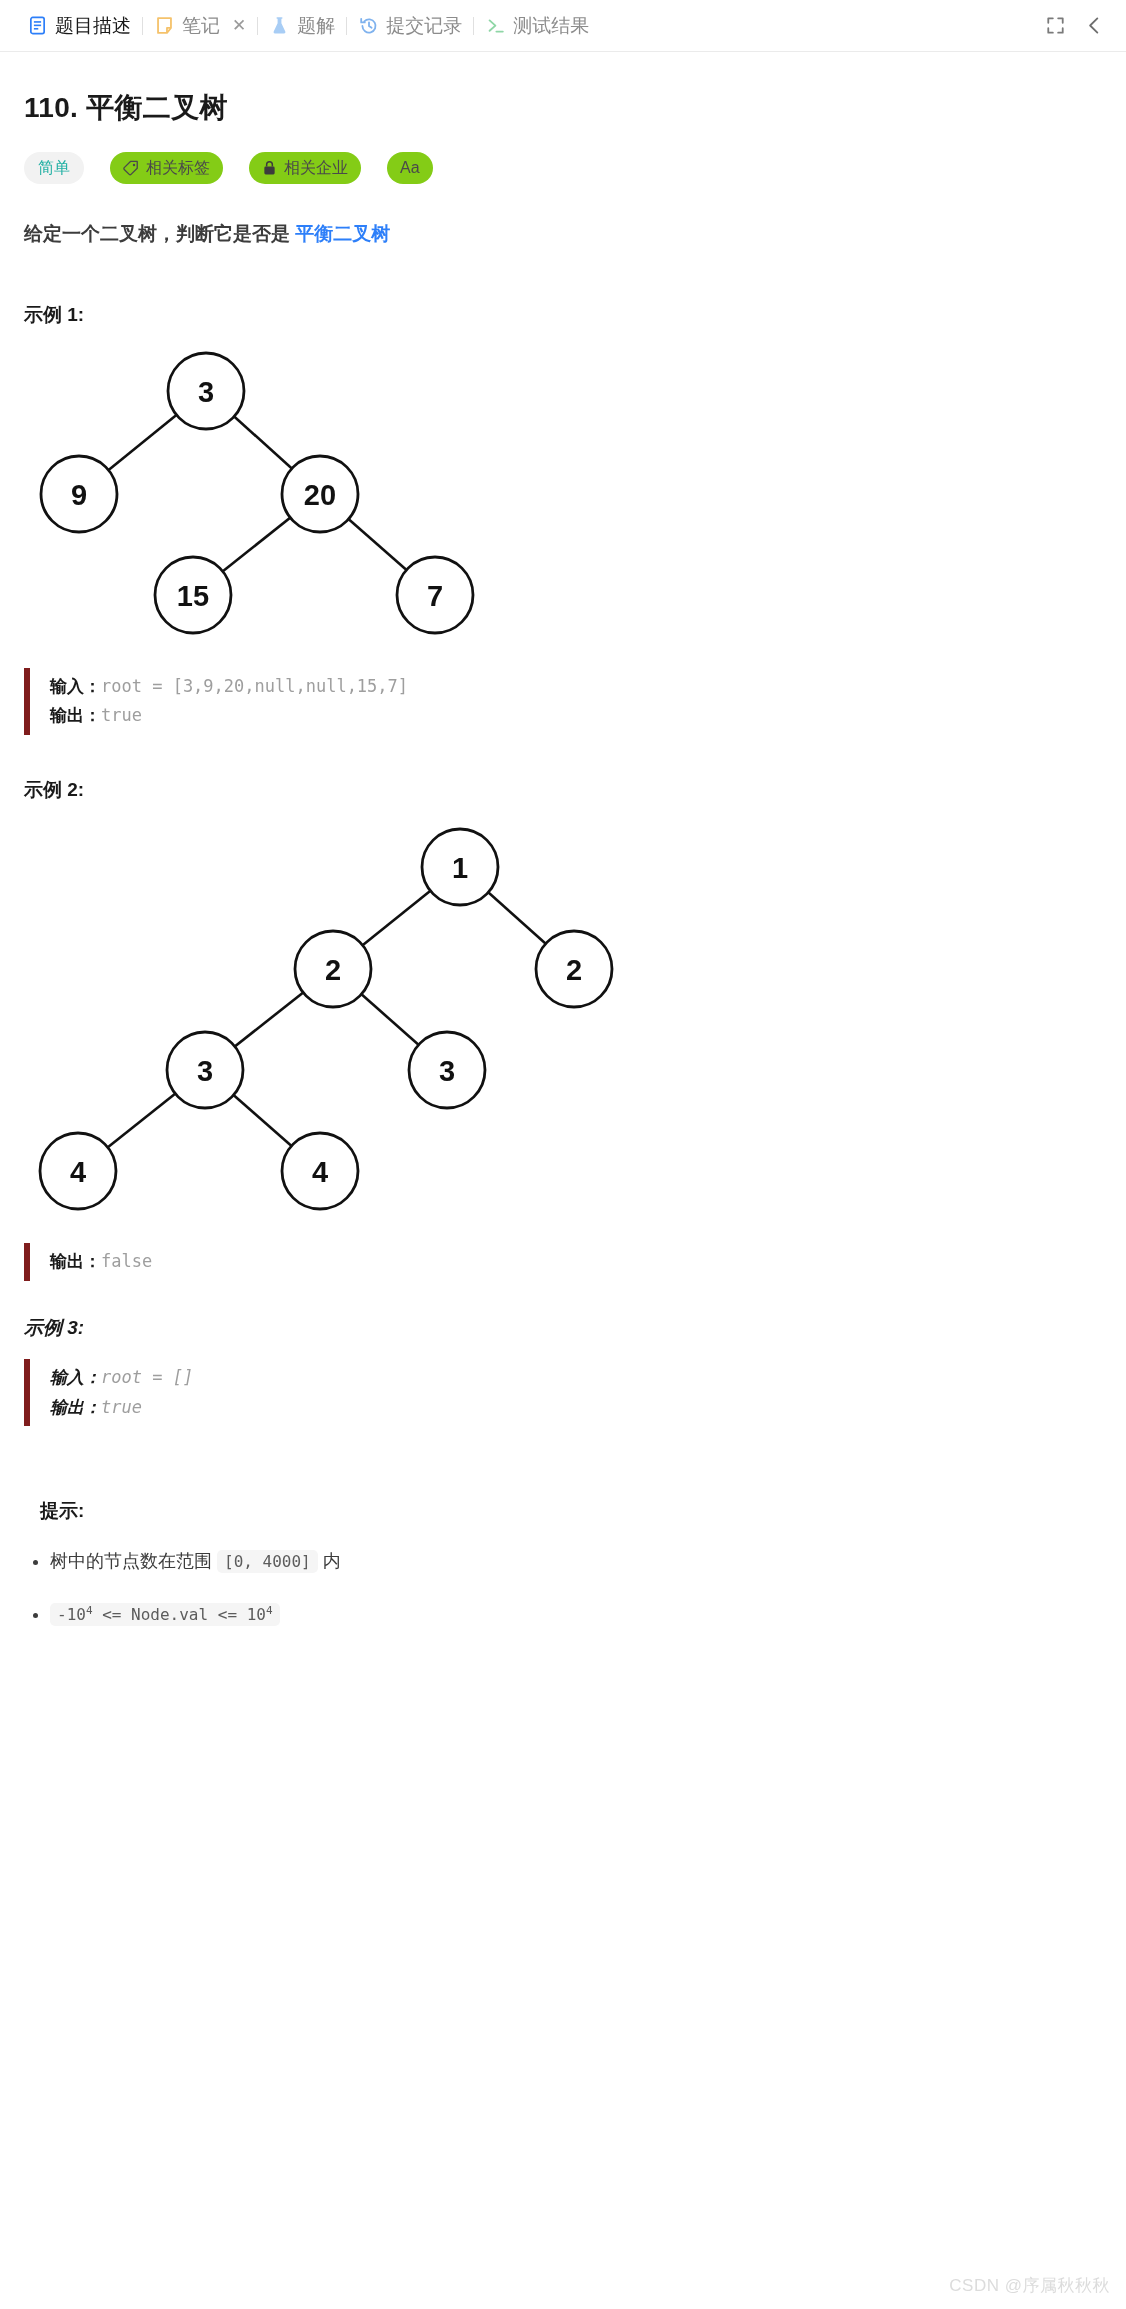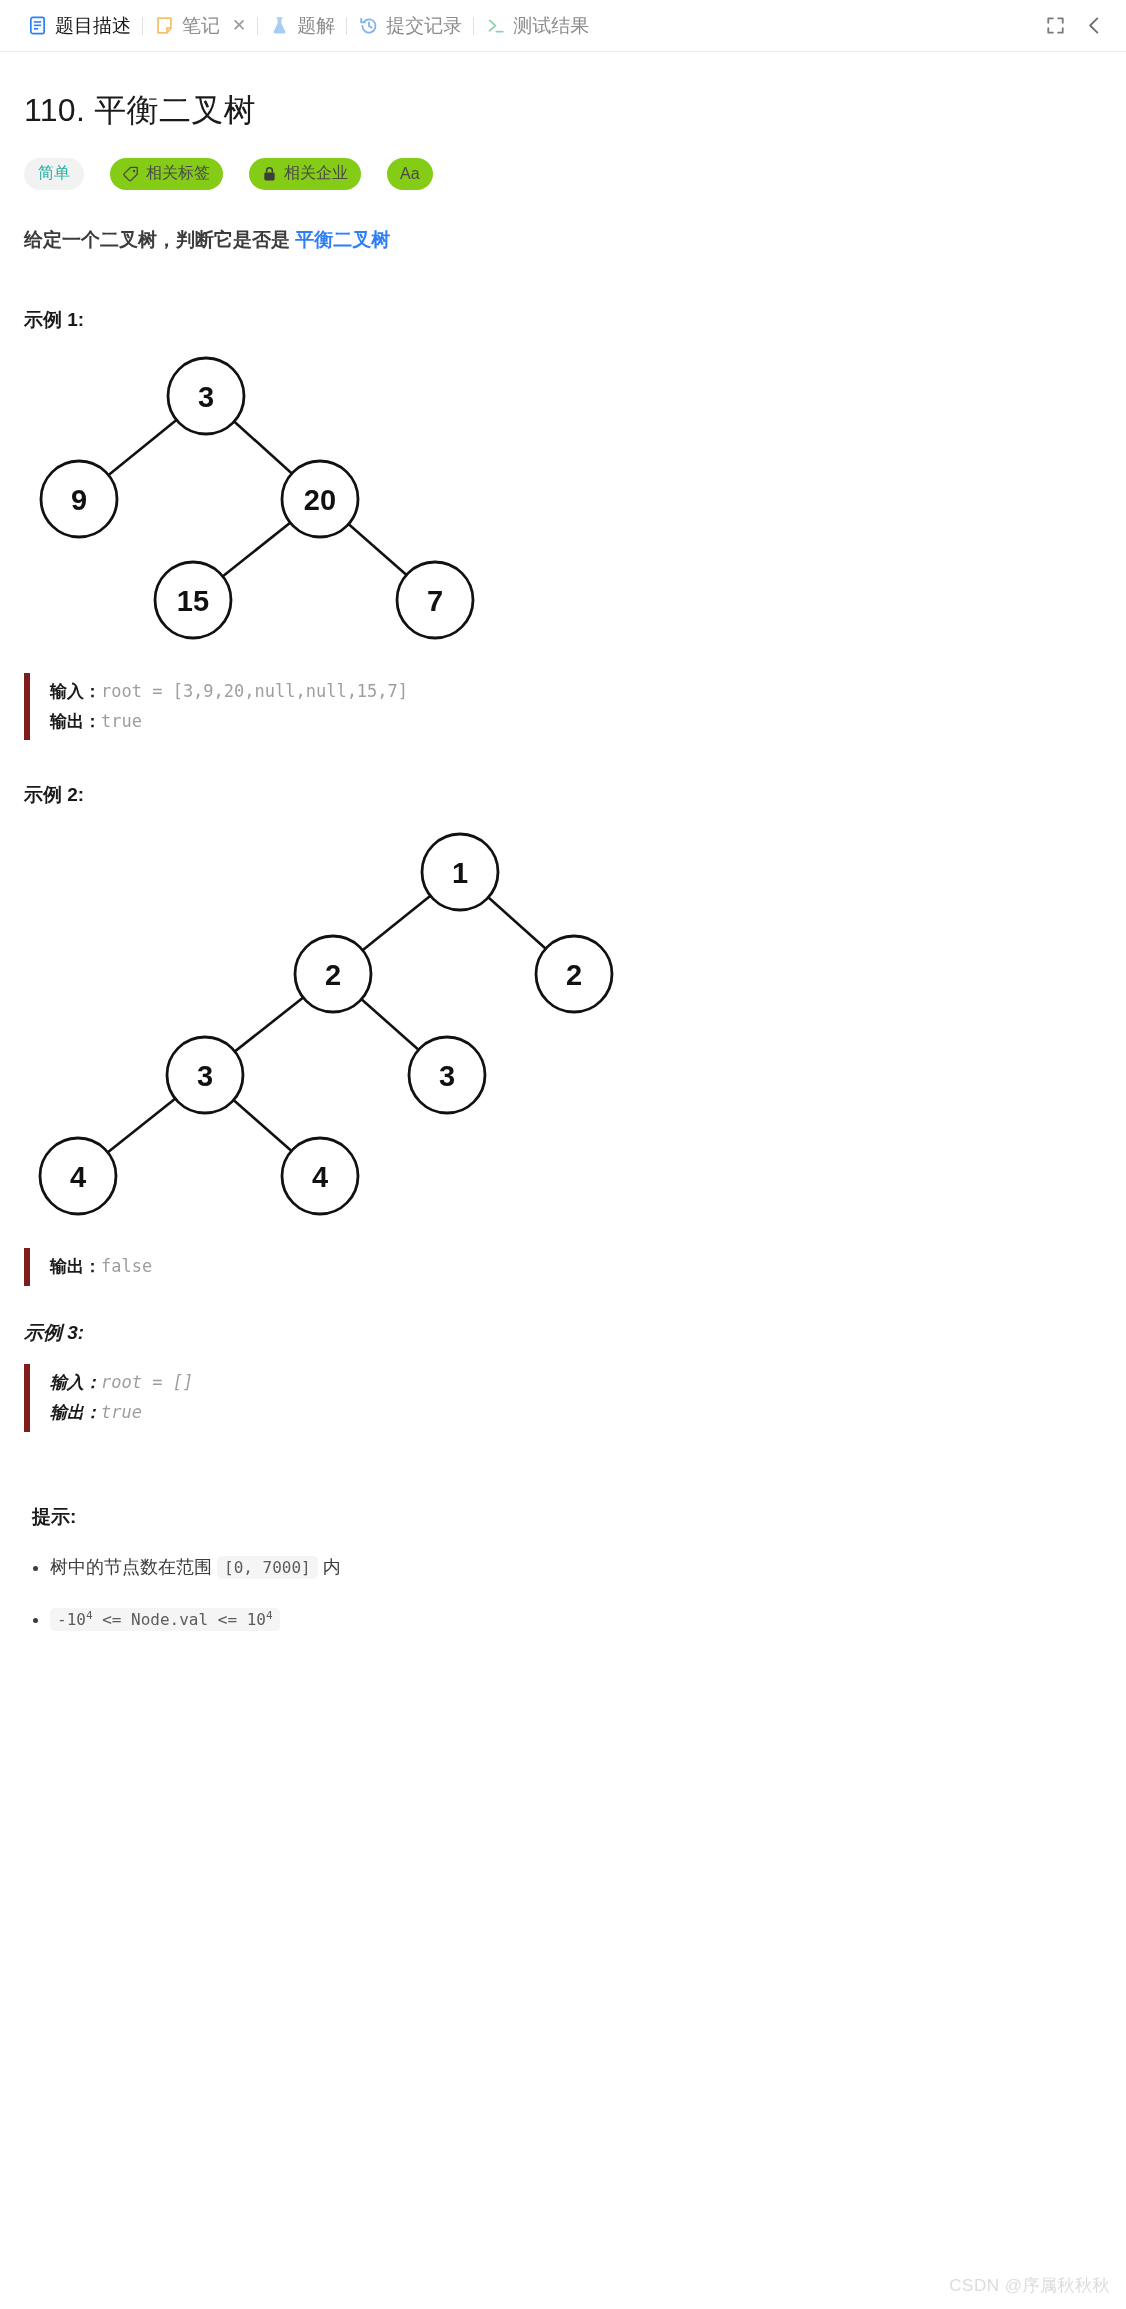--- a/index.html
+++ b/index.html
@@ -50,22 +50,22 @@
     line-height: 1;
     cursor: pointer;
   }
   .tabbar-right { display: flex; align-items: center; gap: 20px; padding-right: 4px; }
   .icon-btn { cursor: pointer; display: inline-flex; align-items: center; justify-content: center; }
 
   
   .content { padding: 26px 24px 0 24px; }
 
   .title {
-    font-size: 32px;
-    font-weight: 400;
+    font-size: 28px;
+    font-weight: 700;
     letter-spacing: 0.3px;
     color: #1a1a1a;
     margin: 12px 0 11px 0;
     line-height: 1.3;
   }
 
   .chips { display: flex; align-items: center; gap: 26px; margin-top: 26px; }
   .chip {
     display: inline-flex;
     align-items: center;
@@ -115,21 +115,21 @@
   .io-label {
     font-family: "Liberation Sans", "DejaVu Sans", sans-serif;
     font-weight: bold;
     color: #1a1a1a;
   }
 
   .hints-title {
     font-size: 19px;
     font-weight: bold;
     color: #1a1a1a;
-    margin: 8px;
+    margin: 16px;
   }
   ul.hints {
     margin: 22px 0 0 0;
     padding-left: 26px;
     list-style: disc;
   }
   ul.hints li {
     font-size: 18px;
     color: #3c3c3c;
     line-height: 1.7;
@@ -360,20 +360,20 @@
     <p class="ex-title">示例 3:</p>
     <div class="io-block">
       <div class="io-line"><span class="io-label">输入：</span><span>root = []</span></div>
       <div class="io-line"><span class="io-label">输出：</span><span>true</span></div>
     </div>
   </div>
 
   <div style="margin-top:72px;">
     <p class="hints-title">提示:</p>
     <ul class="hints">
-      <li><span>树中的节点数在范围 </span><code class="inline">[0, 7000]</code><span> 内</span></li>
+      <li><span>树中的节点数在范围 </span><code class="inline">[0, 4000]</code><span> 内</span></li>
       <li><code class="inline">-10<sup>4</sup> &lt;= Node.val &lt;= 10<sup>4</sup></code></li>
     </ul>
   </div>
 
 </div>
 
 <div class="watermark">CSDN @序属秋秋秋</div>
 
 </body></html>

